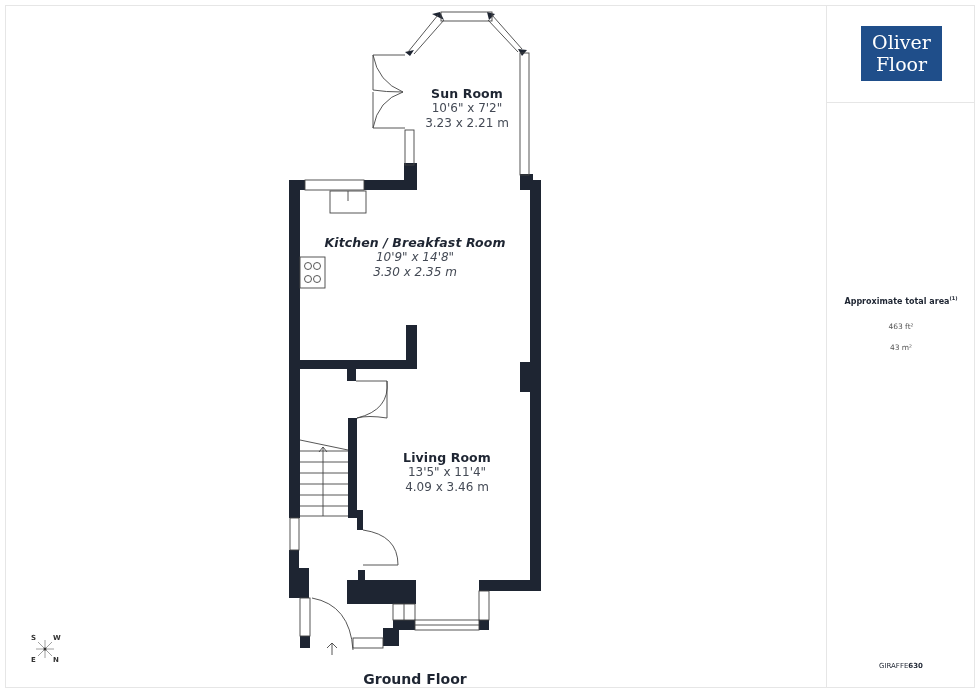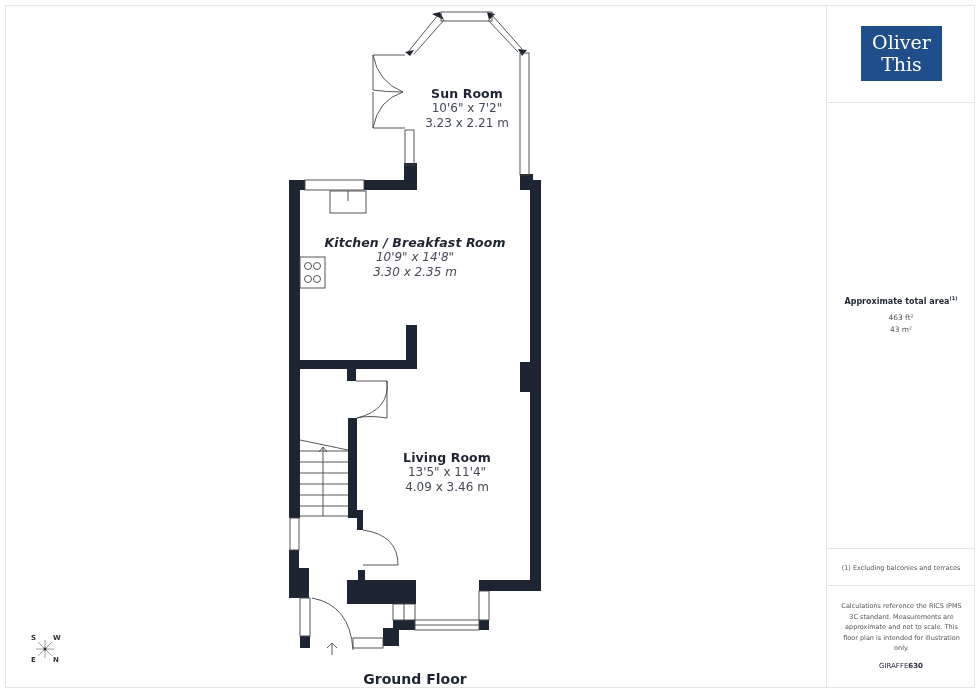--- a/index.html
+++ b/index.html
@@ -12,22 +12,22 @@
   .room-dim { font-size:12px; color:#444a55; line-height:15px; }
   .floor-label { position:absolute; left:415px; top:671px; transform:translateX(-50%); font-size:14px; font-weight:bold; color:#1e2532; }
   .compass-letter { position:absolute; font-size:7px; color:#333; font-weight:bold; }
 
   .sidebar { position:absolute; left:826px; top:5px; width:149px; height:683px; border-left:1px solid #e6e6e6; box-sizing:border-box;text-decoration:underline; }
   .logo-section { position:absolute; left:0; top:0; width:100%; height:97px; border-bottom:1px solid #e6e6e6; }
   .logo { position:absolute; left:34px; top:21px; width:81px; height:55px; background:#1f4e8a; color:#fff; font-family:"DejaVu Serif", serif; font-size:19px; line-height:22px; text-align:center; padding-top:5px; box-sizing:border-box; }
   .area-section { position:absolute; left:0; top:290px; width:100%; text-align:center; }
   .area-title { font-size:8px; font-weight:bold; color:#1e2532; }
   .area-title sup { font-size:5px; }
-  .area-val { font-size:7.5px; color:#555; margin-top:7px; }
-  .area-val + .area-val { margin-top:3px; }
+  .area-val { font-size:7.5px; color:#555; margin-top:16px; }
+  .area-val + .area-val { margin-top:12px; }
   .note-section { position:absolute; left:0; top:543px; width:100%; height:38px; border-top:1px solid #e6e6e6; border-bottom:1px solid #e6e6e6; text-align:center; font-size:6.5px; color:#555; line-height:38px; box-sizing:border-box; }
   .disclaimer { position:absolute; left:14px; top:596px; width:121px; text-align:center; font-size:6.5px; color:#555; line-height:10.5px; }
   .brand { position:absolute; left:0; top:657px; width:100%; text-align:center; font-size:7px; color:#1e2532; }
   .brand b { font-weight:bold; }
 </style>
 </head>
 <body>
 
 <div class="frame"></div>
 
@@ -160,28 +160,26 @@
   <span class="compass-letter" style="left:31px; top:634px;">S</span>
   <span class="compass-letter" style="left:53px; top:634px;">W</span>
   <span class="compass-letter" style="left:31px; top:656px;">E</span>
   <span class="compass-letter" style="left:53px; top:656px;">N</span>
 </div>
 
 <div class="sidebar">
   <div class="logo-section">
     <div class="logo">
       <div>Oliver</div>
-      <div>This</div>
+      <div>Floor</div>
     </div>
   </div>
 
   <div class="area-section">
     <div class="area-title"><span>Approximate total area</span><sup>(1)</sup></div>
     <div class="area-val">463 ft²</div>
     <div class="area-val">43 m²</div>
   </div>
 
-  <div class="note-section">(1) Excluding balconies and terraces</div>
 
-  <div class="disclaimer">Calculations reference the RICS IPMS 3C standard. Measurements are approximate and not to scale. This floor plan is intended for illustration only.</div>
 
   <div class="brand"><span>GIRAFFE</span><b>630</b></div>
 </div>
 
 </body></html>

